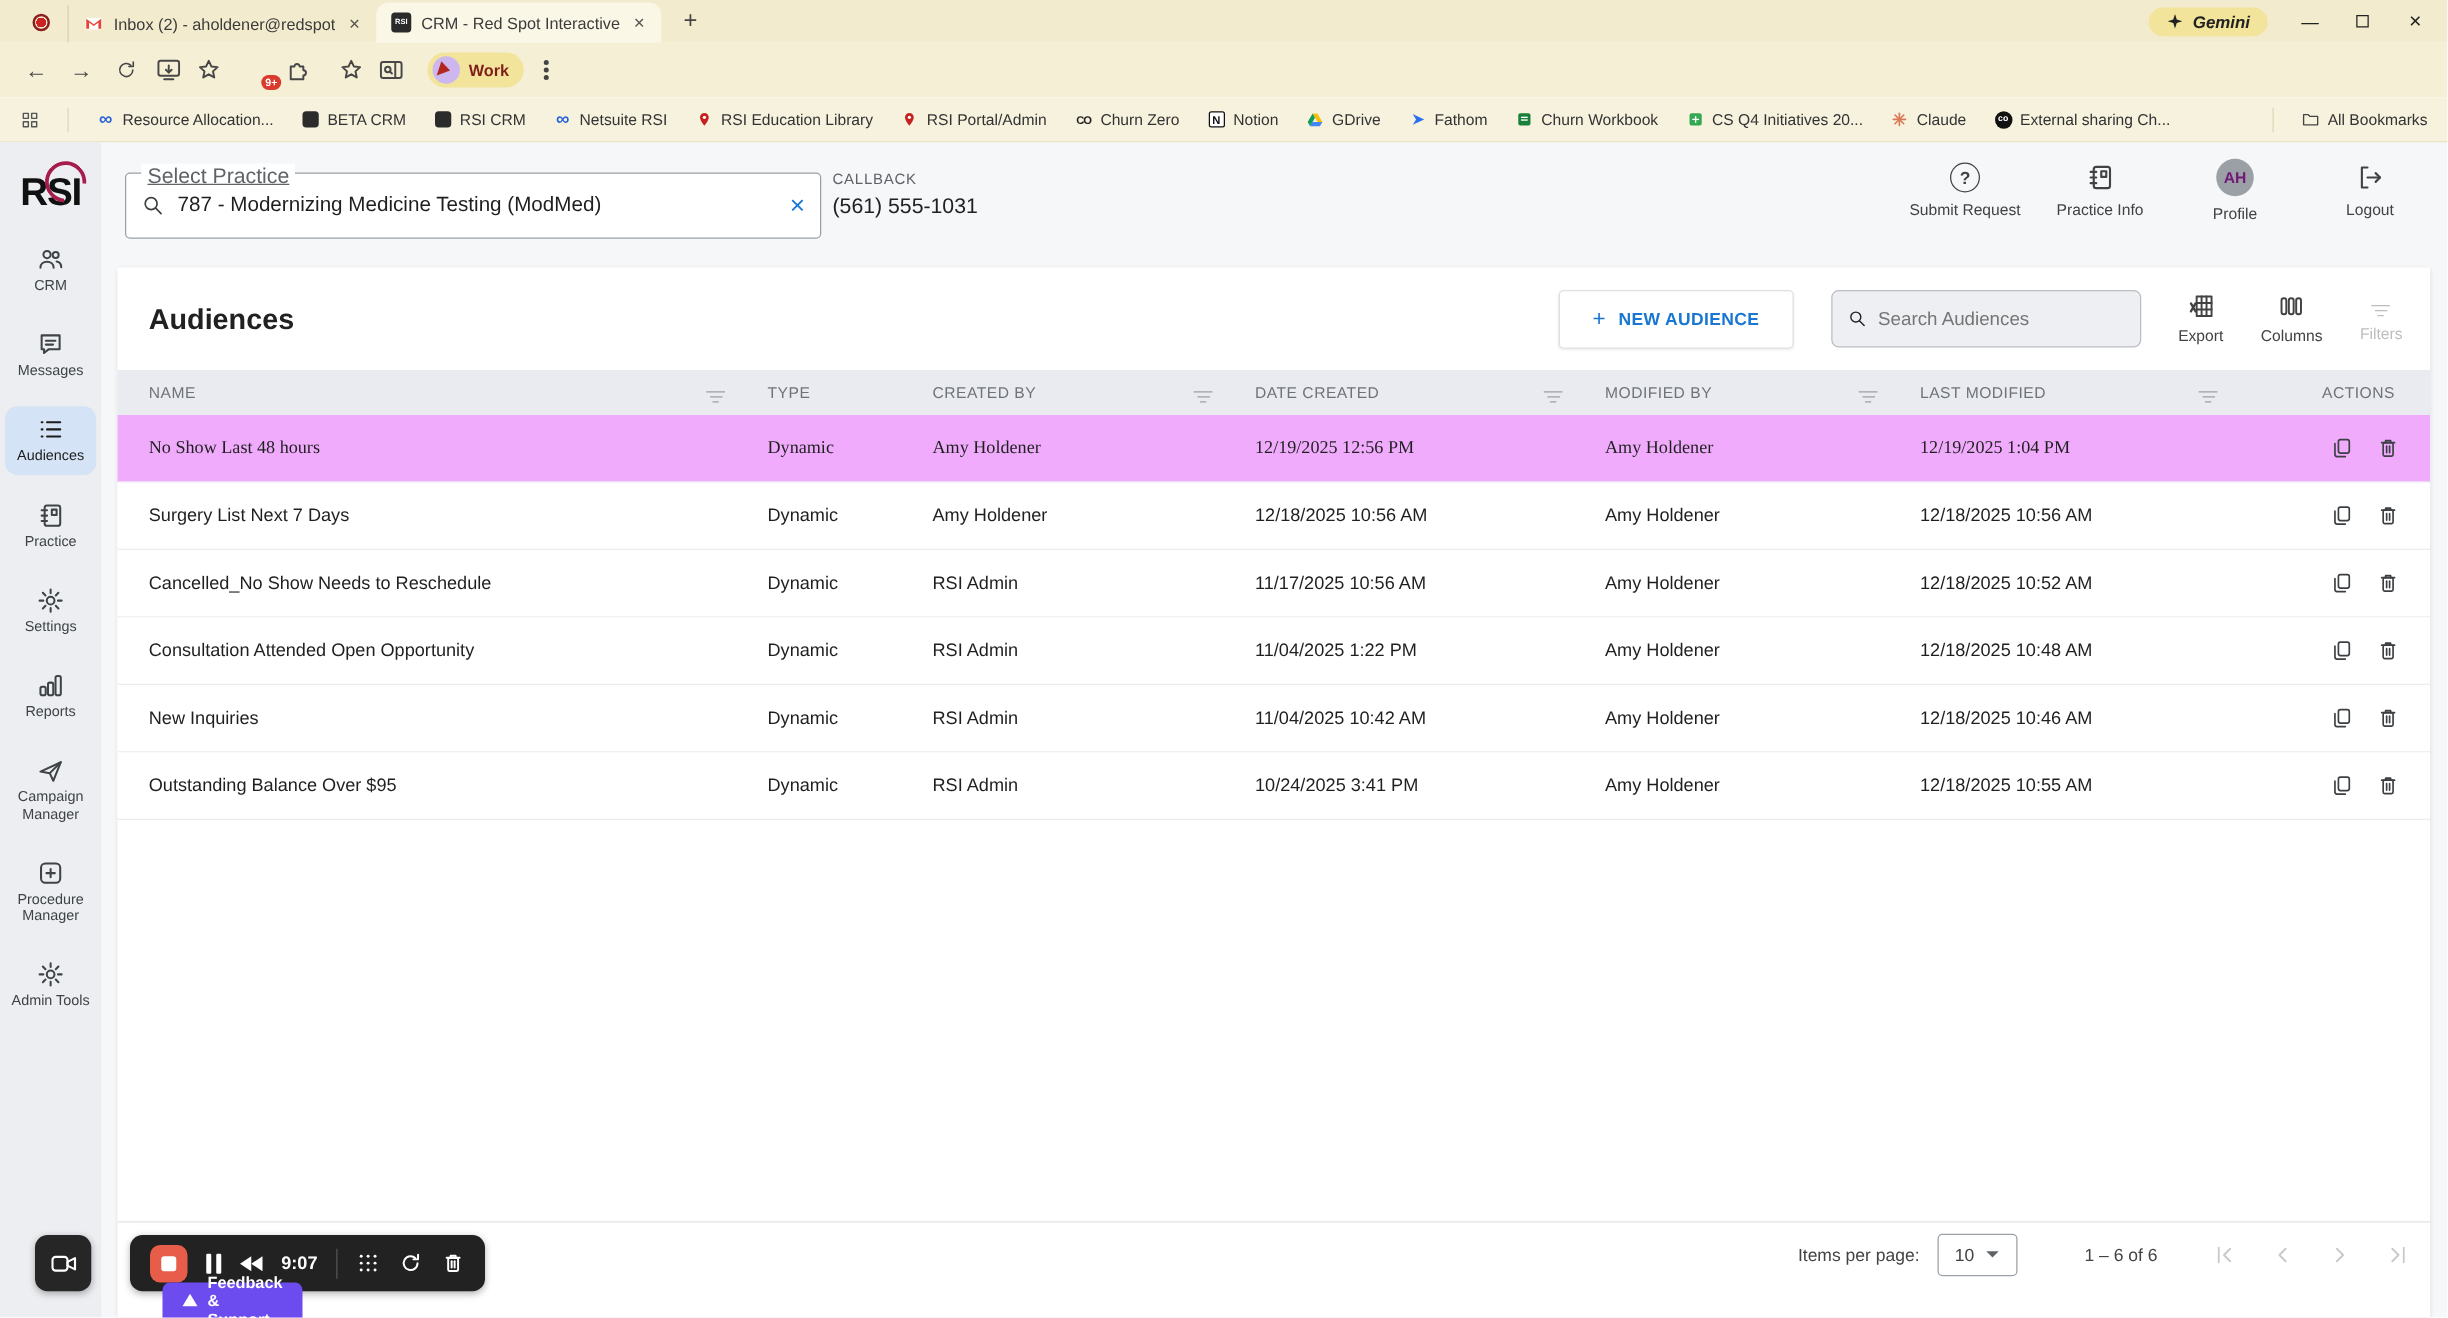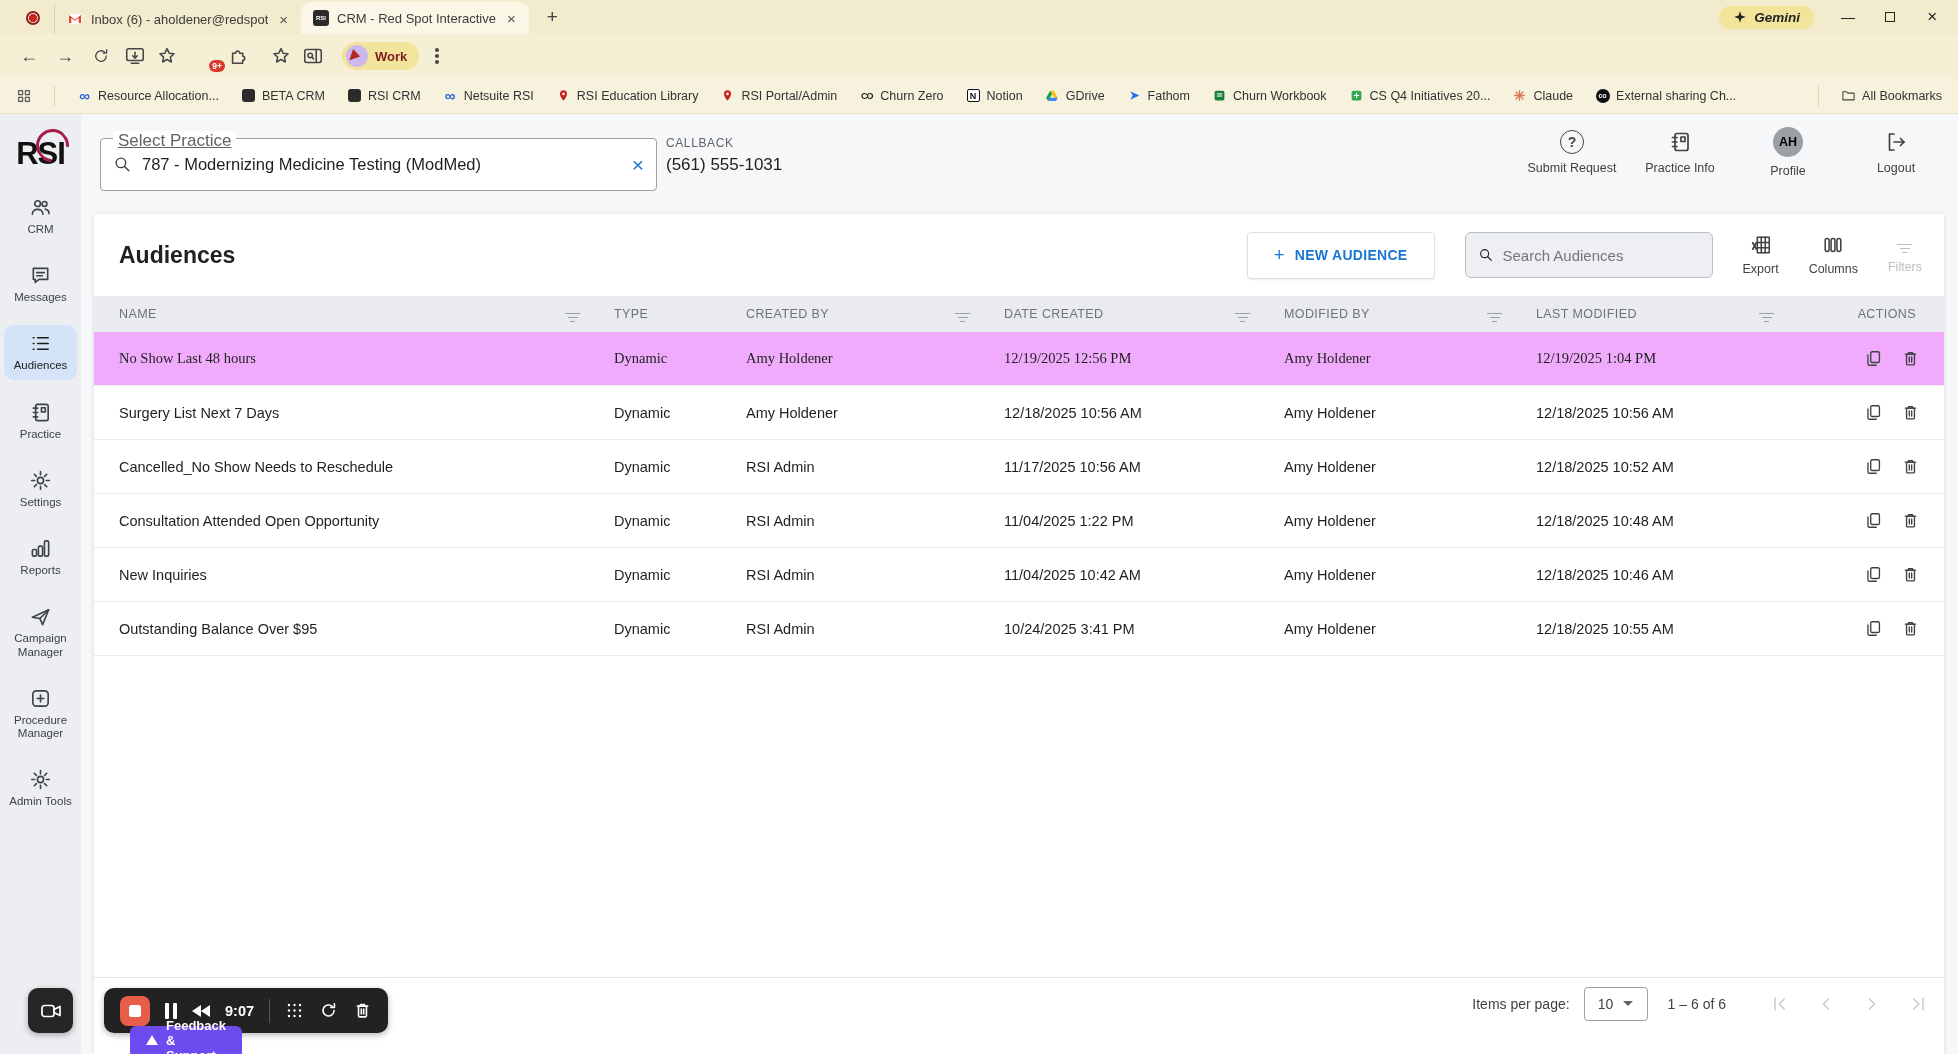--- a/index.html
+++ b/index.html
@@ -64,21 +64,21 @@
   .practice-input { border:none; outline:none; flex:1; font-size:16.5px; color:#1f1f1f; font-family:"Liberation Sans", sans-serif; background:transparent; }
   .practice-clear { color:#1976D2; font-size:21px; cursor:pointer; }
   .callback { position:absolute; left:585px; top:22px; }
   .callback .cl { font-size:12px; letter-spacing:.6px; color:#5f6368; }
   .callback .cn { font-size:17px; color:#202124; margin-top:5px; }
   .hdr-actions { position:absolute; right:14px; top:16px; display:flex; gap:12px; }
   .hact { width:96px; display:flex; flex-direction:column; align-items:center; gap:7px; color:#424242; cursor:pointer; }
   .hact .lbl { font-size:12.5px; }
   .hact svg { width:24px; height:24px; }
   .help-circle { width:24px; height:24px; border:1.8px solid #424242; border-radius:50%; font-size:14px; font-weight:bold; display:flex; align-items:center; justify-content:center; }
-  .avatar { width:30px; height:30px; border-radius:50%; background:#9AA0A6; color:#000000; font-size:12.5px; font-weight:bold; display:flex; align-items:center; justify-content:center; margin-top:-3px; }
+  .avatar { width:30px; height:30px; border-radius:50%; background:#9AA0A6; color:#701a75; font-size:12.5px; font-weight:bold; display:flex; align-items:center; justify-content:center; margin-top:-3px; }
 
   .card { position:absolute; left:13px; right:14px; top:100px; bottom:0; background:#fff; box-shadow:0 1px 4px rgba(0,0,0,.14); }
   .title-row { height:82px; display:flex; align-items:center; padding:0 22px 0 25px; }
   .page-title { font-size:23px; font-weight:bold; color:#212121; }
   .title-tools { margin-left:auto; display:flex; align-items:center; gap:30px; }
   .btn-new { display:flex; align-items:center; gap:10px; border:1px solid #E0E0E0; border-radius:4px; background:#fff; color:#1976D2; font-weight:bold; font-size:14px; letter-spacing:.3px; padding:12px 26px; cursor:pointer; box-shadow:0 1px 2px rgba(0,0,0,.08); }
   .btn-new .plus { font-size:18px; font-weight:normal; }
   .search-box { width:248px; height:46px; background:#EDEFF2; border:1px solid #B9BEC4; border-radius:6px; display:flex; align-items:center; gap:9px; padding:0 12px; color:#5f6368; }
   .search-box input { border:none; outline:none; background:transparent; font-size:15px; color:#8b5cf6; width:100%; font-family:"Liberation Sans", sans-serif; }
   .tool { display:flex; flex-direction:column; align-items:center; gap:6px; font-size:12.5px; color:#424242; cursor:pointer; }
@@ -97,21 +97,21 @@
   .trow { height:54px; border-bottom:1px solid #ECECEC; font-size:14.5px; color:#1F1F1F; background:#fff; }
   .trow.hover { background:#f0abfc;font-family:Liberation Serif, serif; }
   .trow .cell:first-child { padding-left:25px; }
   .row-actions { display:flex; justify-content:flex-end; gap:18px; padding-right:24px; color:#3c4043; }
   .row-actions svg { width:19px; height:19px; cursor:pointer; }
 
   .paginator { position:absolute; left:0; right:0; bottom:25px; height:52px; border-top:1px solid #E3E3E3; display:flex; align-items:center; justify-content:flex-end; gap:0; padding-right:16px; font-size:14px; color:#424242; }
   .ipp-label { margin-right:14px; }
   .ipp-select { width:64px; height:34px; border:1px solid #9aa0a6; border-radius:4px; display:flex; align-items:center; justify-content:center; gap:10px; cursor:pointer; }
   .caret { width:0; height:0; border-left:5px solid transparent; border-right:5px solid transparent; border-top:5px solid #5f6368; }
-  .range { margin:0 44px 0 20px; }
+  .range { margin:0 44px 0 54px; }
   .pgbtns { display:flex; gap:26px; color:#C5C8CC; }
   .pgbtns svg { width:20px; height:20px; cursor:pointer; }
 
   
   .recorder { position:absolute; left:0; top:0; width:0; height:0; }
   .cam-btn { position:absolute; left:28px; top:988px; width:45px; height:45px; background:#262626; border-radius:10px; display:flex; align-items:center; justify-content:center; color:#fff; cursor:pointer; box-shadow:0 2px 6px rgba(0,0,0,.3); }
   .cam-btn svg { width:24px; height:24px; }
   .rec-pill { position:absolute; left:104px; top:988px; height:45px; background:#222; border-radius:10px; display:flex; align-items:center; gap:15px; padding:0 16px; color:#fff; box-shadow:0 2px 6px rgba(0,0,0,.3); }
   .stop-btn { width:30px; height:30px; background:#E85D4A; border-radius:8px; display:flex; align-items:center; justify-content:center; cursor:pointer; }
   .stop-btn i { width:12px; height:12px; background:#fff; border-radius:2.5px; }
@@ -132,21 +132,21 @@
 <div class="browser">
   <div class="tabstrip">
     <span class="rec-dot"></span>
     <div class="tab inactive">
       <span class="fav">
         <svg viewBox="0 0 24 24">
             <rect x="2" y="5" width="20" height="14" rx="2" fill="#fff"></rect>
             <path d="M3 6v12h3.4V10.6L12 14.8l5.6-4.2V18H21V6l-9 6.6z" fill="#EA4335"></path>
           </svg>
       </span>
-      <span class="tab-label">Inbox (6) - aholdener@redspot</span>
+      <span class="tab-label">Inbox (2) - aholdener@redspot</span>
       <span class="tab-close">×</span>
     </div>
     <div class="tab active">
       <span class="fav rsi-fav">RSI</span>
       <span class="tab-label">CRM - Red Spot Interactive</span>
       <span class="tab-close">×</span>
     </div>
     <span class="newtab">+</span>
     <div class="right">
       <span class="gemini-pill">

